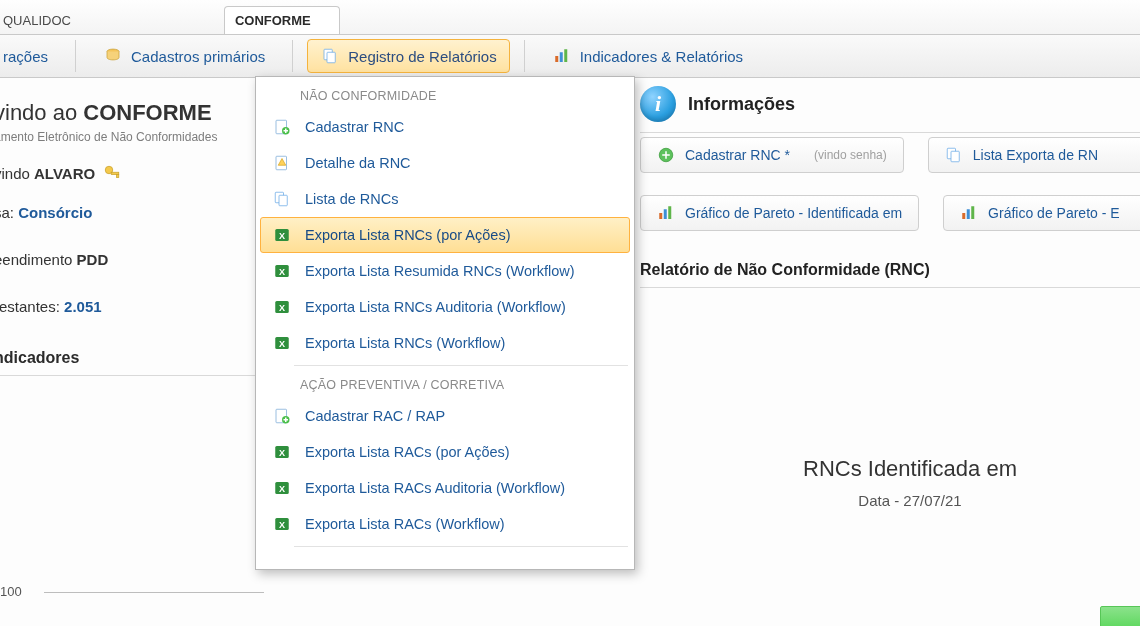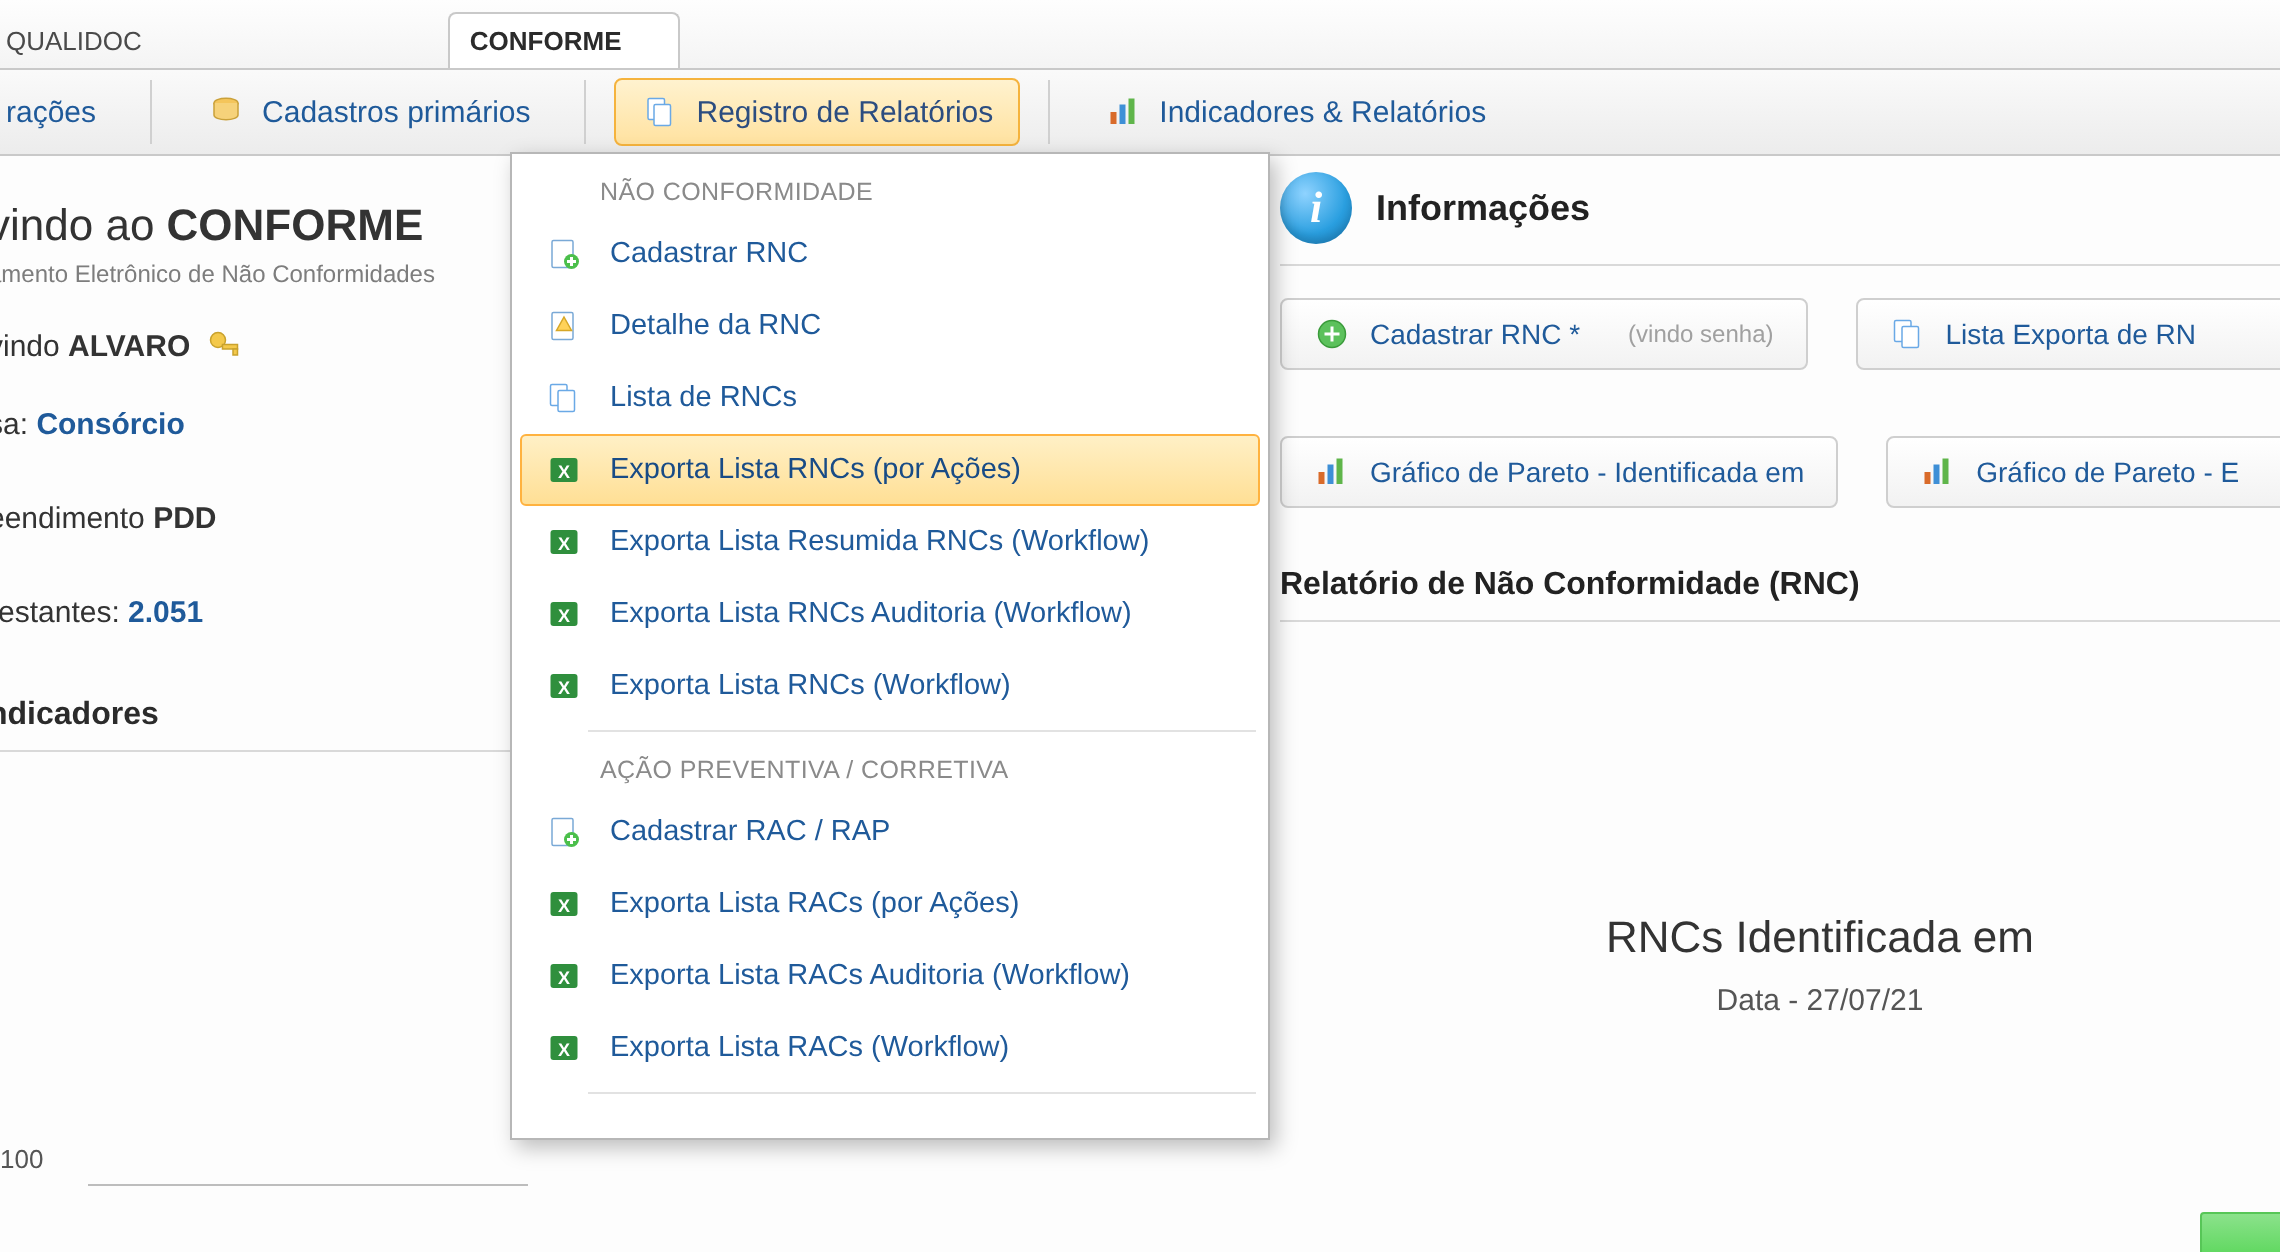--- a/index.html
+++ b/index.html
@@ -86,21 +86,21 @@
     display:flex;align-items:center;gap:8px;
   }
   .kv{margin-top:22px;font-size:15px;color:#333;}
   .kv .v{font-weight:700;color:var(--blue);}
   .section-h{
     margin-top:34px;font-size:16px;font-weight:700;color:#2b2b2b;
     border-bottom:1px solid var(--panel-border);
     padding-bottom:8px;
   }
   .axis-100{
-    position:absolute;left:0;top:496px;font-size:13px;color:#555;
+    position:absolute;left:0;top:508px;font-size:13px;color:#555;
   }
   .axis-line{
     position:absolute;left:44px;top:516px;width:220px;height:1px;background:#bdbdbd;
   }
 
   
   .right{
     position:absolute;left:640px;top:10px;right:0;
   }
   .info-h{
@@ -109,21 +109,21 @@
     padding-bottom:10px;border-bottom:1px solid var(--panel-border);
     margin-right:-40px;
   }
   .info-h .bigico{
     width:36px;height:36px;border-radius:50%;
     background:radial-gradient(circle at 35% 30%,#8fd3ff,#2a9fe0 60%,#1b84c5);
     box-shadow:inset 0 -3px 4px rgba(0,0,0,.15);
     display:flex;align-items:center;justify-content:center;
     color:#fff;font-family:Georgia,serif;font-style:italic;font-weight:700;font-size:22px;
   }
-  .btn-row{display:flex;gap:24px;margin-top:16px;}
+  .btn-row{display:flex;gap:24px;margin-top:4px;}
   .btn{
     display:flex;align-items:center;gap:10px;
     padding:8px 16px;
     border:1px solid #cfcfcf;border-radius:4px;
     background:linear-gradient(#fff,#f2f2f2);
     color:var(--blue);
     font-size:14px;
     white-space:nowrap;
     cursor:pointer;
   }
@@ -409,21 +409,21 @@
         <span class="ico">
           <svg width="18" height="18" viewBox="0 0 24 24">
               <rect x="3" y="3" width="11" height="14" rx="1" fill="#fff" stroke="#6aa9e6"></rect>
               <rect x="8" y="7" width="11" height="14" rx="1" fill="#fff" stroke="#6aa9e6"></rect>
             </svg>
         </span>
         <span>Lista Exporta de RN</span>
       </div>
     </div>
 
-    <div class="btn-row" style="margin-top:33px">
+    <div class="btn-row" style="margin-top:22px">
       <div class="btn">
         <span class="ico">
           <svg width="18" height="18" viewBox="0 0 24 24">
               <rect x="3" y="12" width="4" height="8" fill="#d96b2a"></rect>
               <rect x="9" y="7" width="4" height="13" fill="#3e8fd6"></rect>
               <rect x="15" y="3" width="4" height="17" fill="#5fb54a"></rect>
             </svg>
         </span>
         <span>Gráfico de Pareto - Identificada em</span>
       </div>

